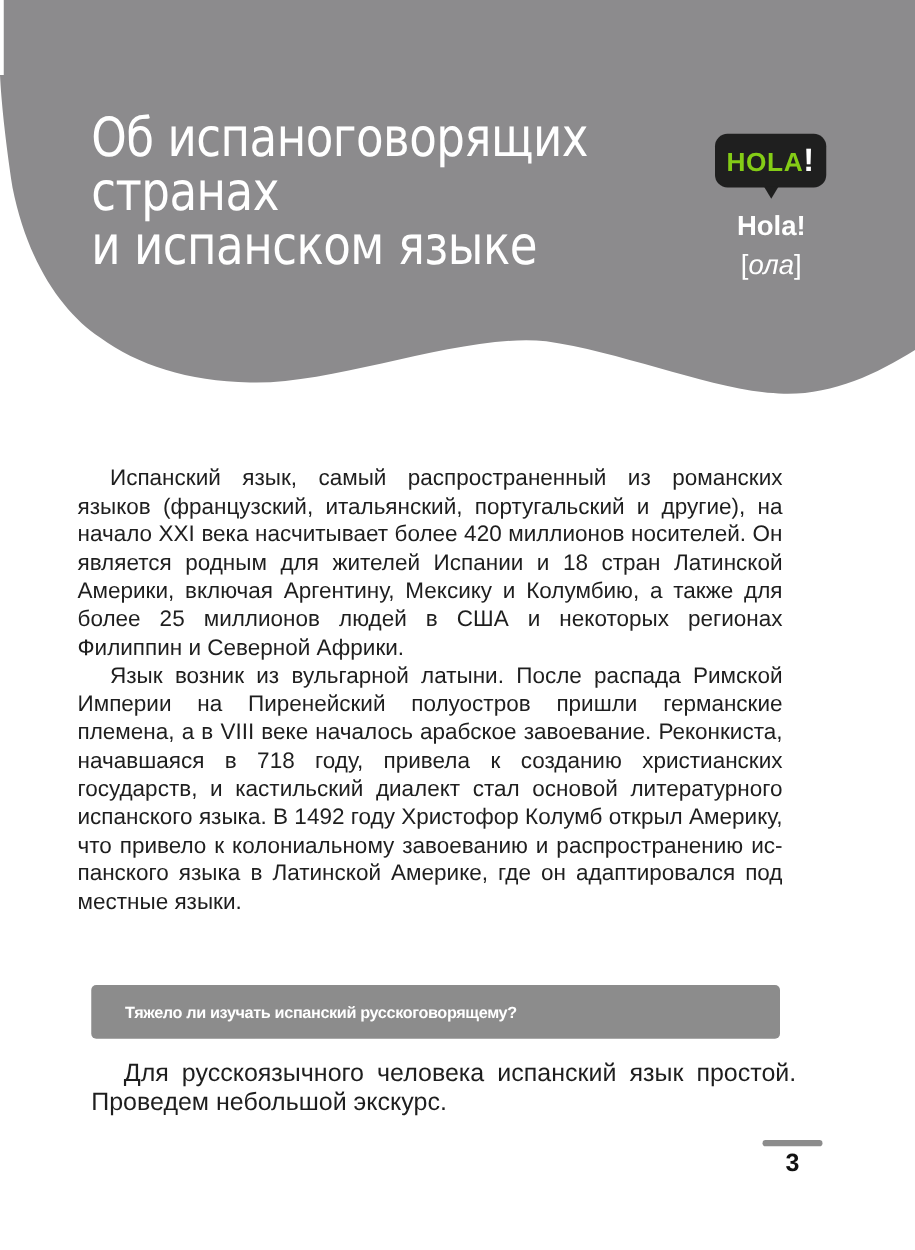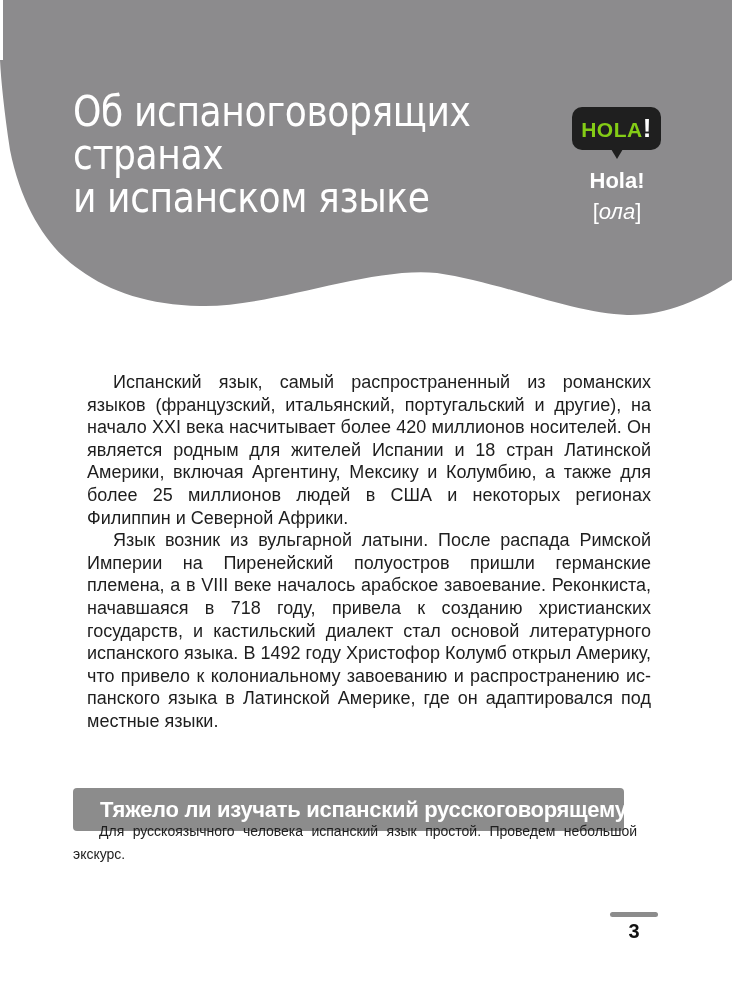--- a/index.html
+++ b/index.html
@@ -71,21 +71,21 @@
     color: #ffffff;
     font-weight: bold;
     font-size: 22px;
     line-height: 30.5px;
   }
   .greeting .br { font-weight: normal; }
   .greeting .tr { font-style: italic; font-weight: normal; }
 
   .content {
     position: absolute;
-    left: 87px;
+    left: 62px;
     top: 371px;
     width: 564px;
     color: #1e1e1e;
     font-size: 18px;
     line-height: 22.6px;
   }
   .content p {
     margin: 0;
     text-indent: 26px;
     text-align: justify;
@@ -97,34 +97,34 @@
     left: 73px;
     top: 788px;
     width: 551px;
     height: 43px;
     background: #8c8c8c;
     border-radius: 4px;
     box-sizing: border-box;
     padding-left: 27px;
     color: #ffffff;
     font-weight: bold;
-    font-size: 22px;
+    font-size: 13px;
     line-height: 43px;
     white-space: nowrap;
     overflow: visible;
     letter-spacing: -0.3px;
   }
 
   .content2 {
     position: absolute;
     left: 73px;
-    top: 820px;
+    top: 848px;
     width: 564px;
     color: #1e1e1e;
-    font-size: 14px;
+    font-size: 20px;
     line-height: 22.6px;
   }
   .content2 p {
     margin: 0;
     text-indent: 26px;
     text-align: justify;
   }
 
   .page-bar {
     position: absolute;

